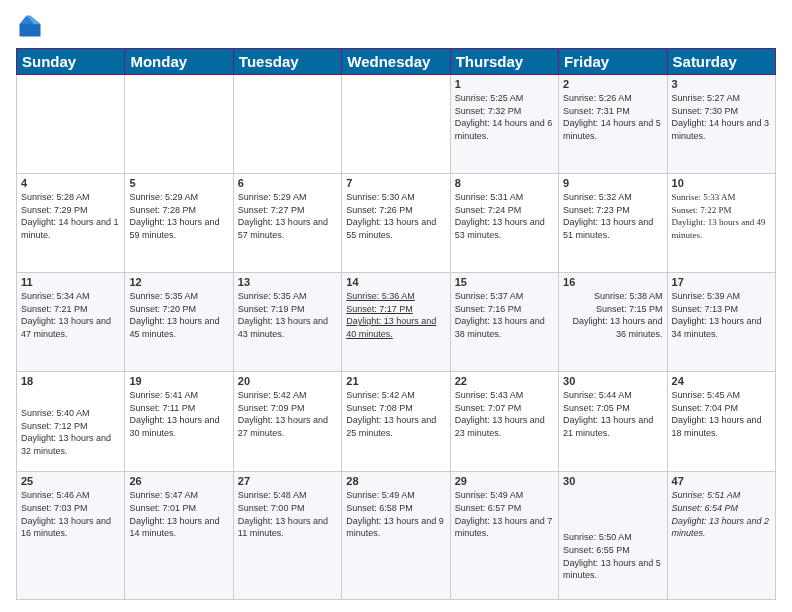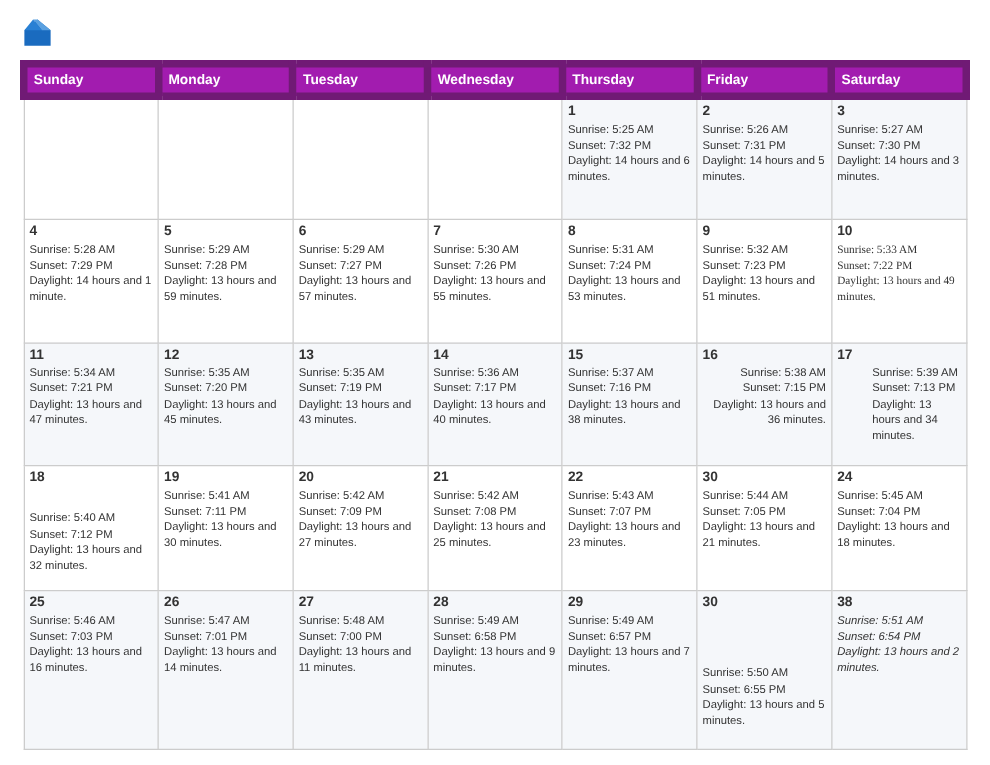--- a/index.html
+++ b/index.html
@@ -52,27 +52,27 @@
       font-size: 14px;
       color: #333;
     }
     .calendar-table {
       width: 100%;
       border-collapse: collapse;
       flex: 1;
       table-layout: fixed;
     }
     .calendar-table thead tr th {
-      background-color: #a21caf;
+      background-color: #0369a1;
       color: #fff;
-      font-size: 11px;
+      font-size: 15px;
       font-weight: bold;
       padding: 4px 5px;
       text-align: left;
-      border: 6px solid #701a75;
+      border: 1px solid #701a75;
     }
     .calendar-table tbody tr td {
       border: 1px solid #ccc;
       vertical-align: top;
       padding: 3px 4px;
       font-size: 9.5px;
       color: #333;
       height: 88px;
       background: #fff;
     }
@@ -214,39 +214,39 @@
 Daylight: 13 hours and 45 minutes.</div>
           </td>
           <td>
             <span class="day-num">13</span>
             <div class="cell-text" style="white-space: pre-line;">Sunrise: 5:35 AM
 Sunset: 7:19 PM
 Daylight: 13 hours and 43 minutes.</div>
           </td>
           <td>
             <span class="day-num">14</span>
-            <div class="cell-text" style="white-space: pre-line;">Sunrise: 5:36 AM
+            <div class="cell-text" style="white-space: pre-line; text-decoration: underline;">Sunrise: 5:36 AM
 Sunset: 7:17 PM
 Daylight: 13 hours and 40 minutes.</div>
           </td>
           <td>
             <span class="day-num">15</span>
             <div class="cell-text" style="white-space: pre-line;">Sunrise: 5:37 AM
 Sunset: 7:16 PM
 Daylight: 13 hours and 38 minutes.</div>
           </td>
           <td>
             <span class="day-num">16</span>
             <div class="cell-text" style="white-space: pre-line; text-align: right;">Sunrise: 5:38 AM
 Sunset: 7:15 PM
 Daylight: 13 hours and 36 minutes.</div>
           </td>
           <td>
             <span class="day-num">17</span>
-            <div class="cell-text" style="white-space: pre-line; margin-left: 28px;">Sunrise: 5:39 AM
+            <div class="cell-text" style="white-space: pre-line;">Sunrise: 5:39 AM
 Sunset: 7:13 PM
 Daylight: 13 hours and 34 minutes.</div>
           </td>
         </tr>
         <tr>
           <td>
             <span class="day-num">18</span>
             <div class="cell-text" style="white-space: pre-line; margin-top: 20px;">Sunrise: 5:40 AM
 Sunset: 7:12 PM
 Daylight: 13 hours and 32 minutes.</div>
@@ -319,21 +319,21 @@
 Sunset: 6:57 PM
 Daylight: 13 hours and 7 minutes.</div>
           </td>
           <td>
             <span class="day-num">30</span>
             <div class="cell-text" style="white-space: pre-line; margin-top: 44px;">Sunrise: 5:50 AM
 Sunset: 6:55 PM
 Daylight: 13 hours and 5 minutes.</div>
           </td>
           <td>
-            <span class="day-num">38</span>
+            <span class="day-num">47</span>
             <div class="cell-text" style="white-space: pre-line; font-style: italic;">Sunrise: 5:51 AM
 Sunset: 6:54 PM
 Daylight: 13 hours and 2 minutes.</div>
           </td>
         </tr>
       </tbody>
   </table>
 </div>
 
 </body></html>

